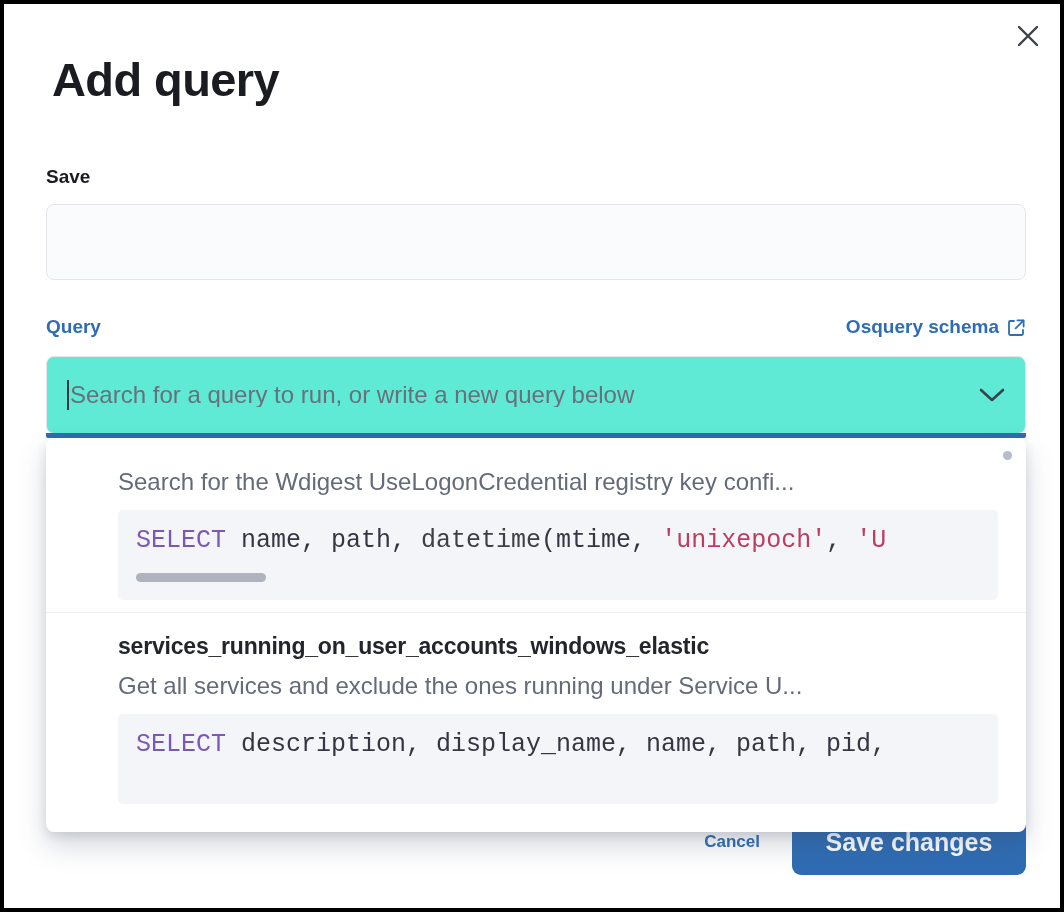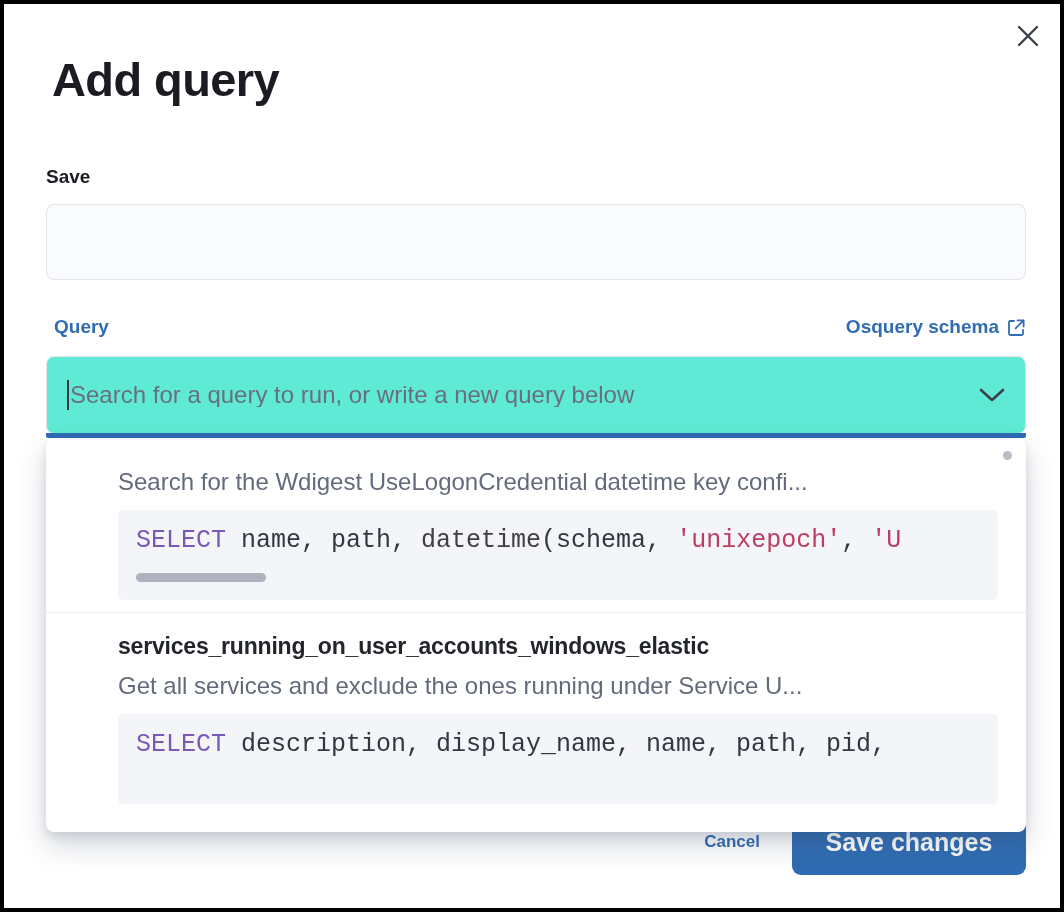--- a/index.html
+++ b/index.html
@@ -89,21 +89,20 @@
     top: 312px;
     width: 980px;
     display: flex;
     align-items: center;
     justify-content: space-between;
   }
   .query-label {
     font-size: 19px;
     font-weight: 700;
     color: #2f6cb3;
-    margin-left: 8px;
   }
   .schema-link {
     display: inline-flex;
     align-items: center;
     gap: 8px;
     font-size: 19px;
     font-weight: 700;
     color: #2f6cb3;
     text-decoration: none;
     cursor: pointer;
@@ -316,23 +315,23 @@
 
     <div class="footer">
       <button class="btn-cancel">Cancel</button>
       <button class="btn-save">Save changes</button>
     </div>
 
     <div class="popover">
       <div class="popover-scroll-dot"></div>
 
       <div class="option">
-        <div class="option-desc">Search for the Wdigest UseLogonCredential datetime key confi...</div>
+        <div class="option-desc">Search for the Wdigest UseLogonCredential registry key confi...</div>
         <div class="code-block">
-          <div class="code-line"><span class="tok-kw">SELECT</span><span class="tok-plain"> name, path, </span><span class="tok-fn">datetime</span><span class="tok-plain">(schema, </span><span class="tok-str">'unixepoch'</span><span class="tok-plain">, </span><span class="tok-str">'U</span></div>
+          <div class="code-line"><span class="tok-kw">SELECT</span><span class="tok-plain"> name, path, </span><span class="tok-fn">datetime</span><span class="tok-plain">(mtime, </span><span class="tok-str">'unixepoch'</span><span class="tok-plain">, </span><span class="tok-str">'U</span></div>
           <div class="scroll-track">
             <div class="scroll-thumb"></div>
           </div>
         </div>
       </div>
 
       <div class="option">
         <div class="option-title">services_running_on_user_accounts_windows_elastic</div>
         <div class="option-desc">Get all services and exclude the ones running under Service U...</div>
         <div class="code-block">

